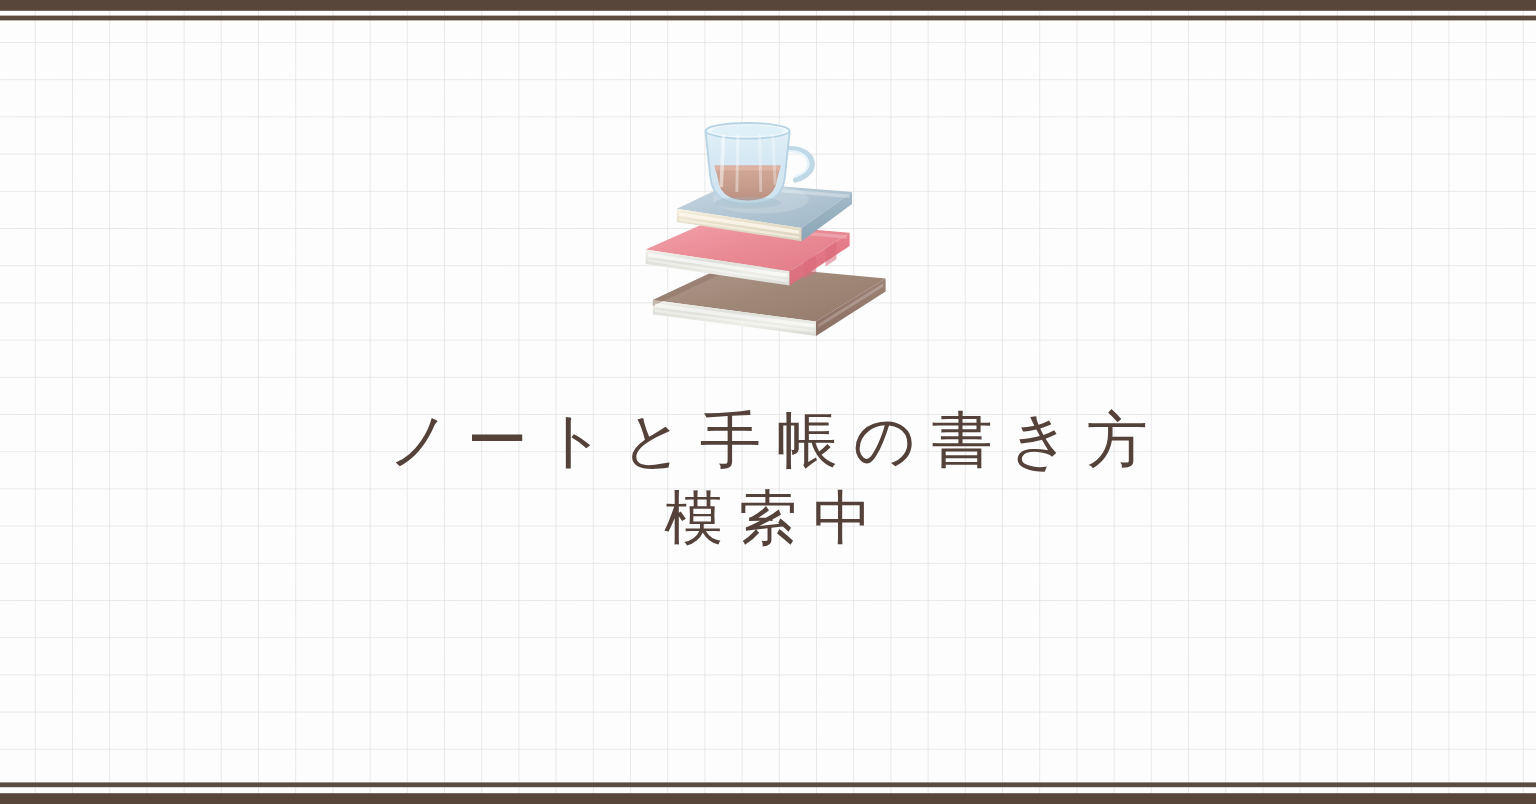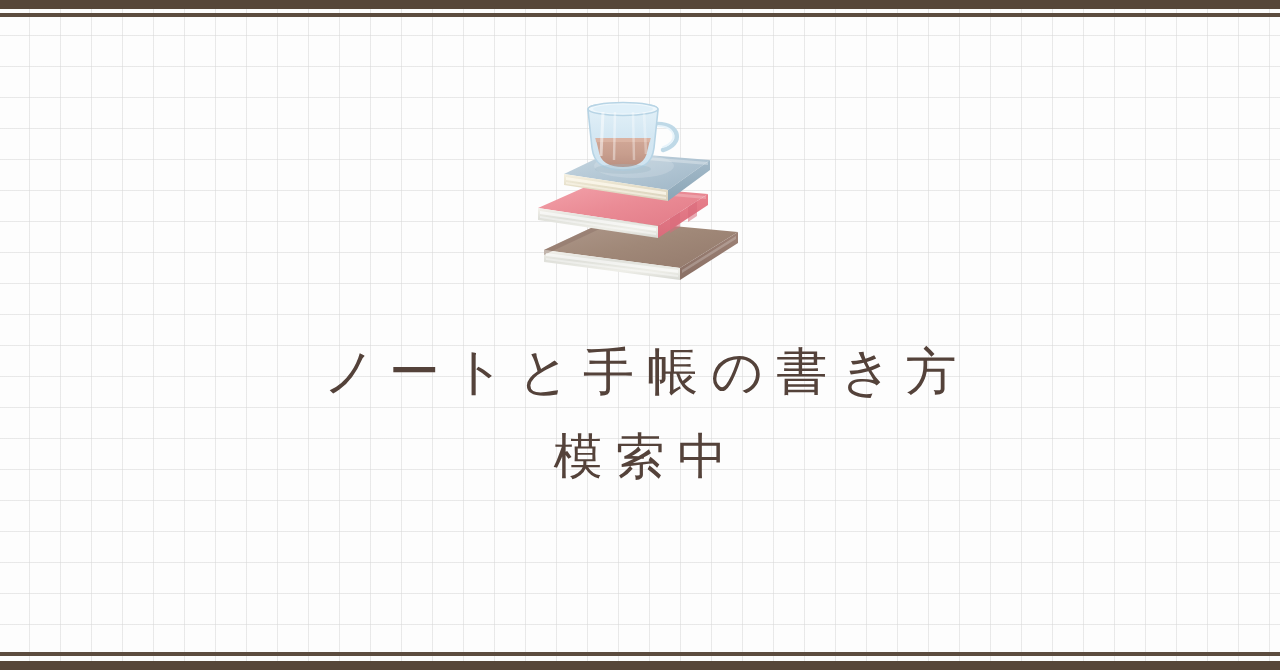--- a/index.html
+++ b/index.html
@@ -70,39 +70,39 @@
 
   
   #title-block {
     margin-top:48px;
     text-align:center;
     width:100%;
   }
 
   .headline {
     color:#54423a;
-    font-family:Liberation Serif, serif;
+    font-family:Liberation Mono, monospace;
     font-weight:400;
     white-space:nowrap;
     display:block;
   }
 
   #main-title {
     font-size:51px;
     line-height:1.14;
     letter-spacing:13px;
     text-indent:13px;
   }
 
   #sub-title {
     font-size:49px;
     line-height:1.14;
     letter-spacing:13px;
     text-indent:13px;
-    margin-top:28px;
+    margin-top:7px;
   }
 </style>
 </head>
 <body>
 
 <div id="grid-bg"></div>
 
 <div id="top-bar-thick" class="bar-thick"></div>
 <div id="top-bar-thin" class="bar-thin"></div>
 <div id="bottom-bar-thin" class="bar-thin"></div>

